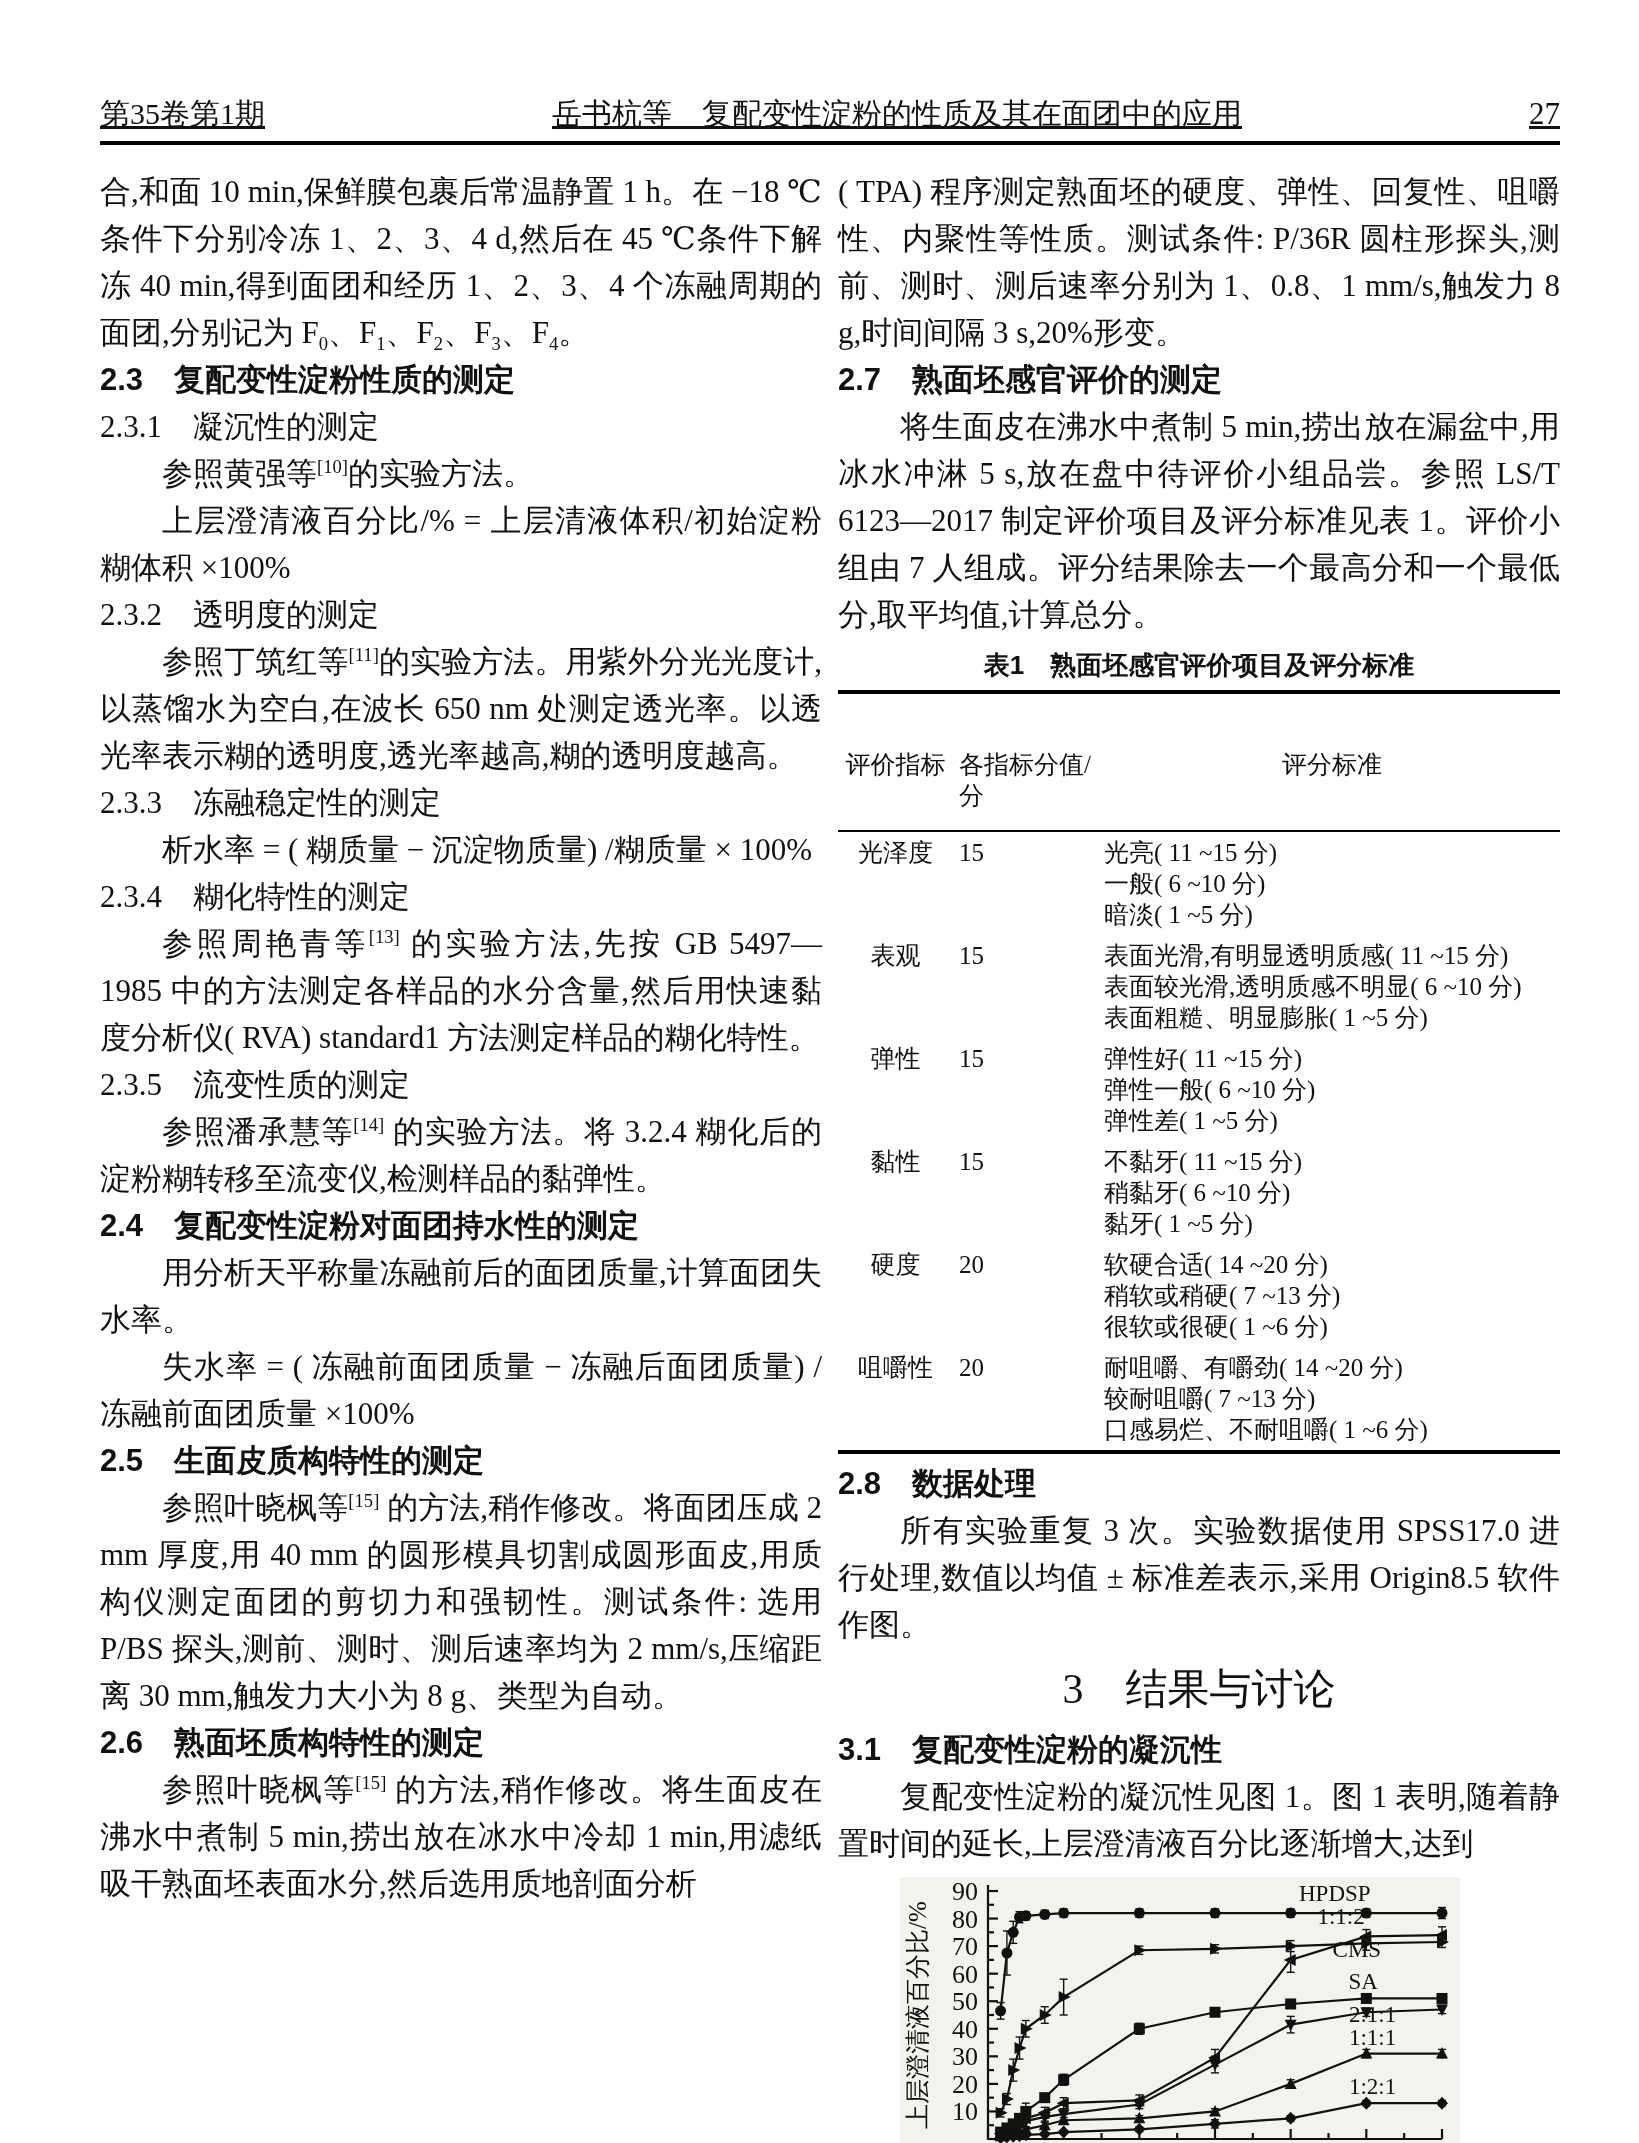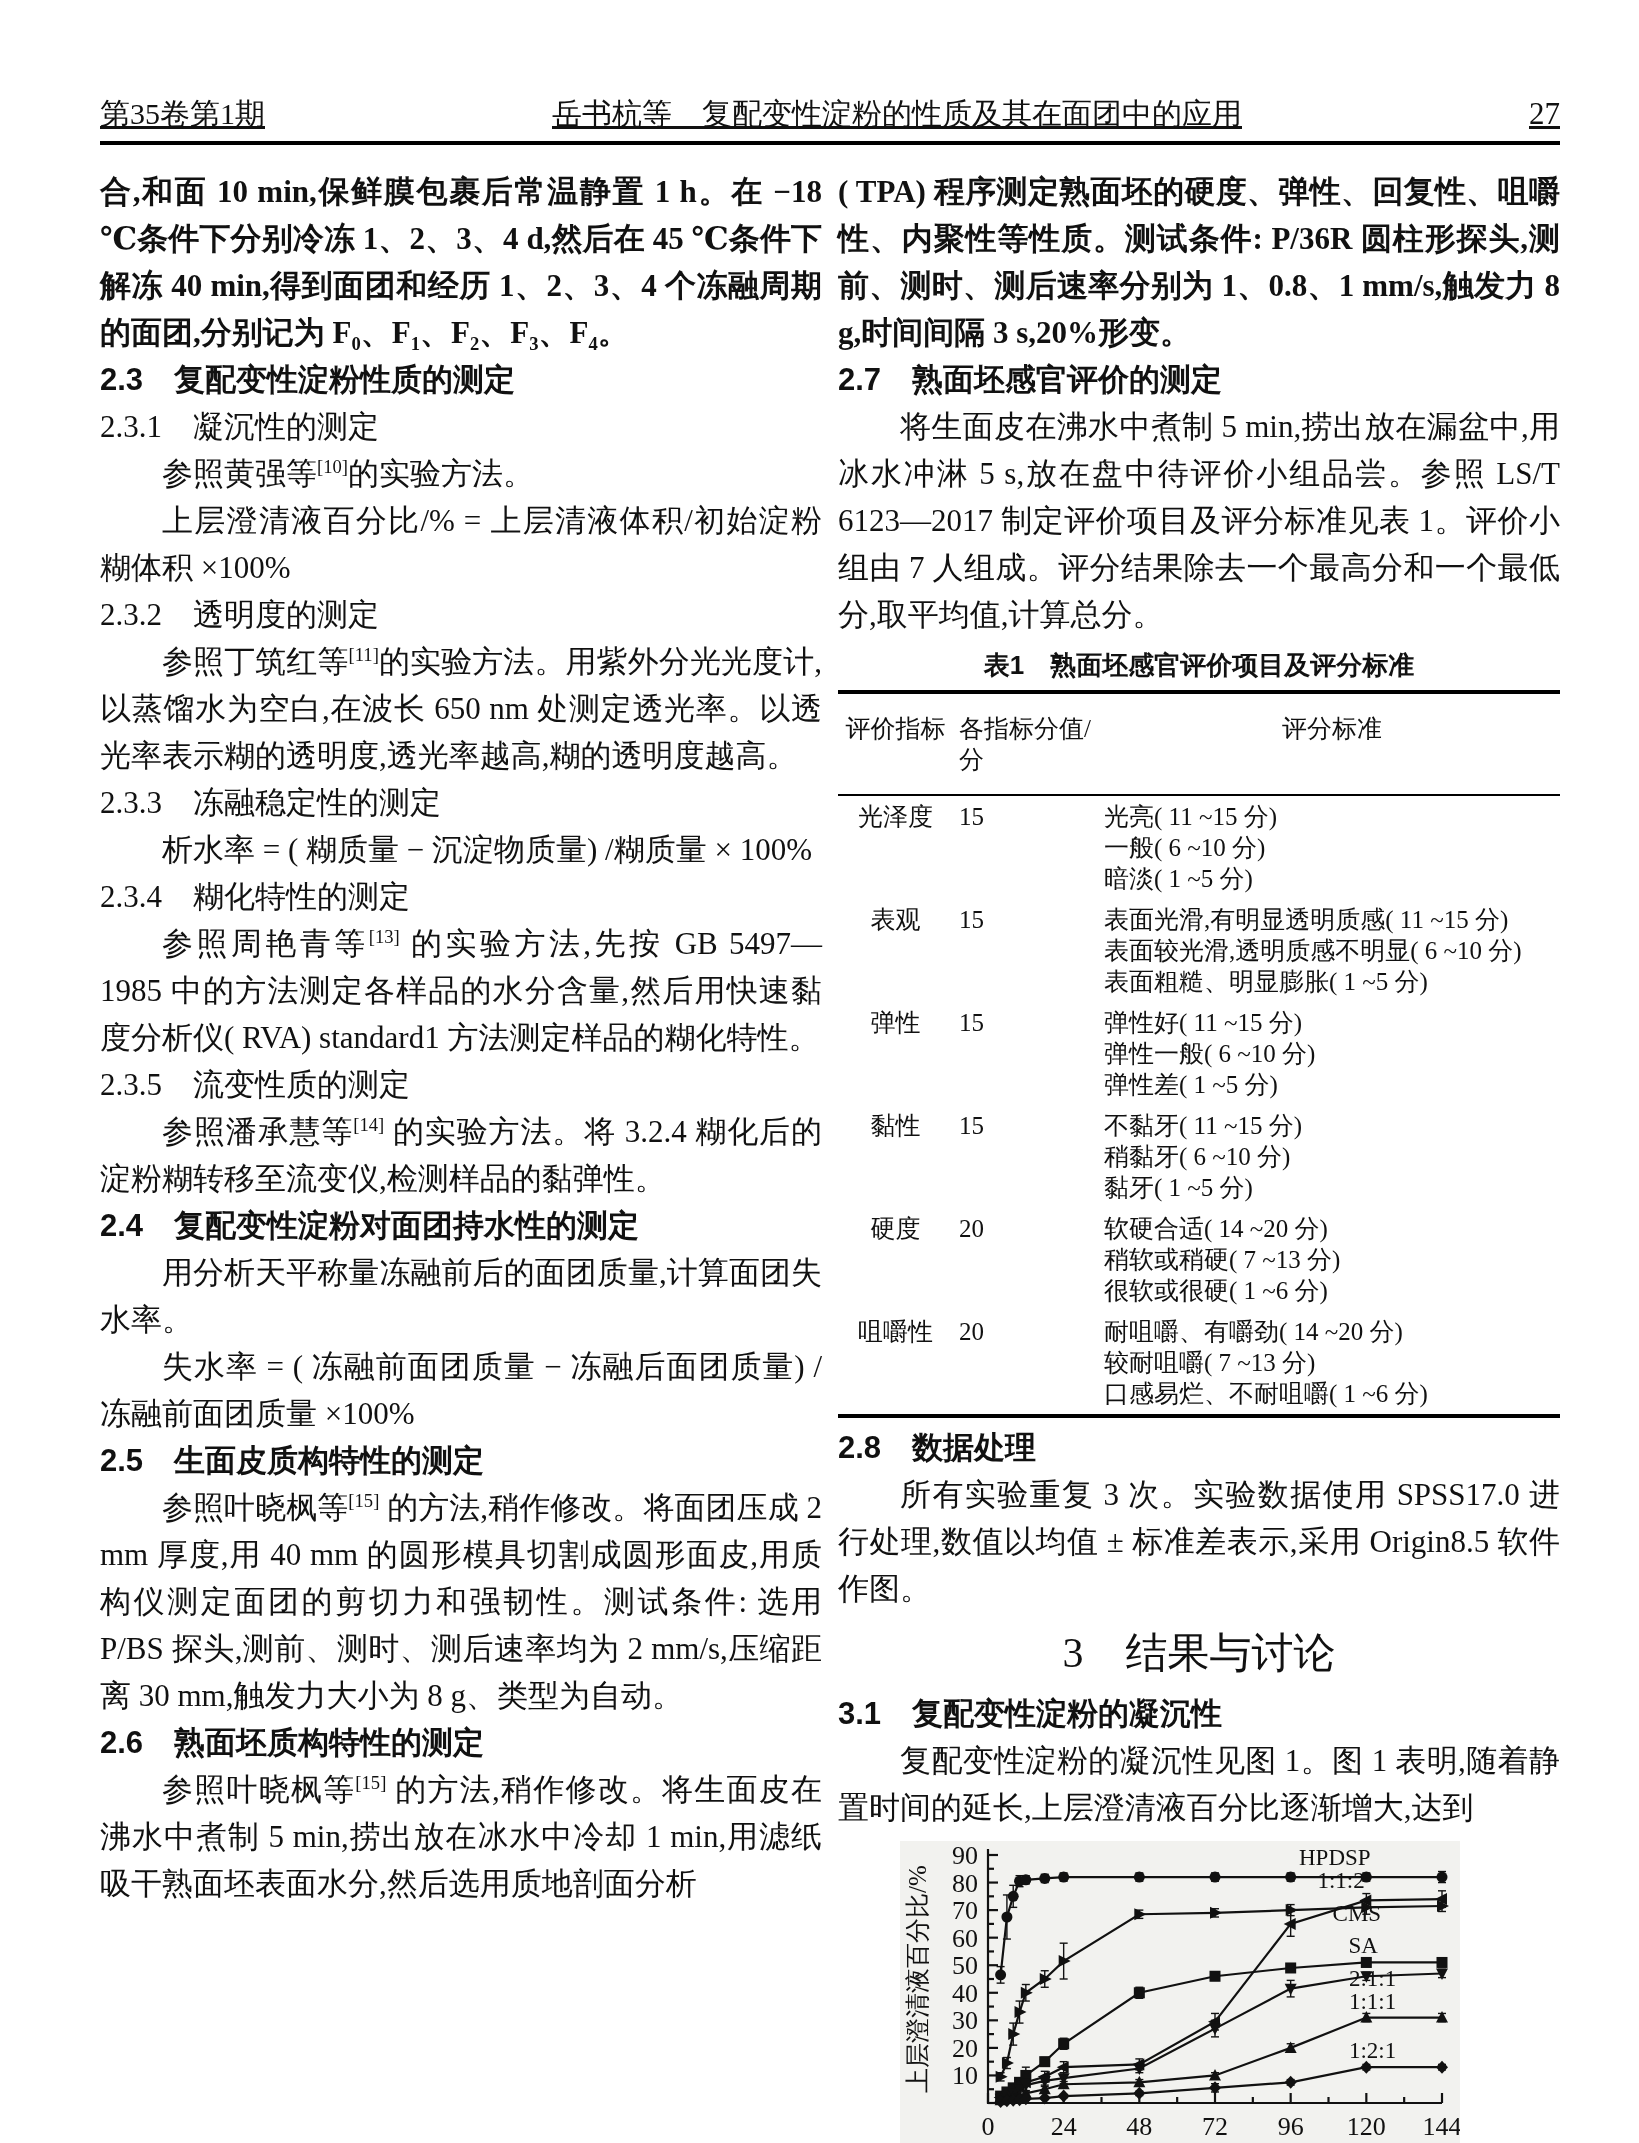--- a/index.html
+++ b/index.html
@@ -10,34 +10,34 @@
   }
   .hdr{position:absolute;left:100px;top:94px;width:1460px;display:flex;
        align-items:baseline;justify-content:space-between;font-size:30px;text-decoration:underline;}
   .hdr .pageno{font-size:31px;}
   .hdr-rule{position:absolute;left:100px;top:141px;width:1460px;height:4px;background:#000;}
   .col{position:absolute;top:168px;width:722px;font-size:31px;line-height:47px;
        text-align:justify;text-justify:inter-ideograph;}
   .col-left{left:100px;}
   .col-right{left:838px;}
   p{margin:0;text-indent:2em;}
-  p.cont{text-indent:0;font-weight:bold;}
+  p.cont{text-indent:0;}
   .h2{font-family:"Liberation Sans","DejaVu Sans",sans-serif;font-weight:700;
       font-size:31px;line-height:47px;text-align:left;}
   .h3l{font-weight:400;line-height:47px;text-align:left;}
   .sec{font-size:42px;line-height:66px;margin:8px 0 4px;font-weight:400;text-align:center;}
   sup{font-size:0.60em;line-height:0;}
   sub{font-size:0.60em;line-height:0;}
   
   .tbl{margin:10px 0 6px;font-size:25px;line-height:31px;text-align:left;}
   .tbl-title{text-align:center;font-family:"Liberation Sans","DejaVu Sans",sans-serif;
              font-weight:700;font-size:26px;line-height:34px;margin-bottom:8px;}
   .tbl-box{border-top:4px solid #000;border-bottom:4px solid #000;}
   .trow{display:grid;grid-template-columns:115px 135px 1fr;column-gap:6px;padding:5px 0;}
-  .thead{border-bottom:2.5px solid #000;padding:19px 0;}
+  .thead{border-bottom:2.5px solid #000;padding:19px 0;margin-top:36px;}
   .c1{text-align:center;}
   .c2{text-align:left;}
   .c3{text-align:left;padding-left:4px;}
   .thead .c3{text-align:center;}
   
   .fig{margin:10px 0 0 62px;width:560px;height:345px;background:#f2f2ef;}
   .fig svg{display:block;}
 </style>
 </head>
 <body>

